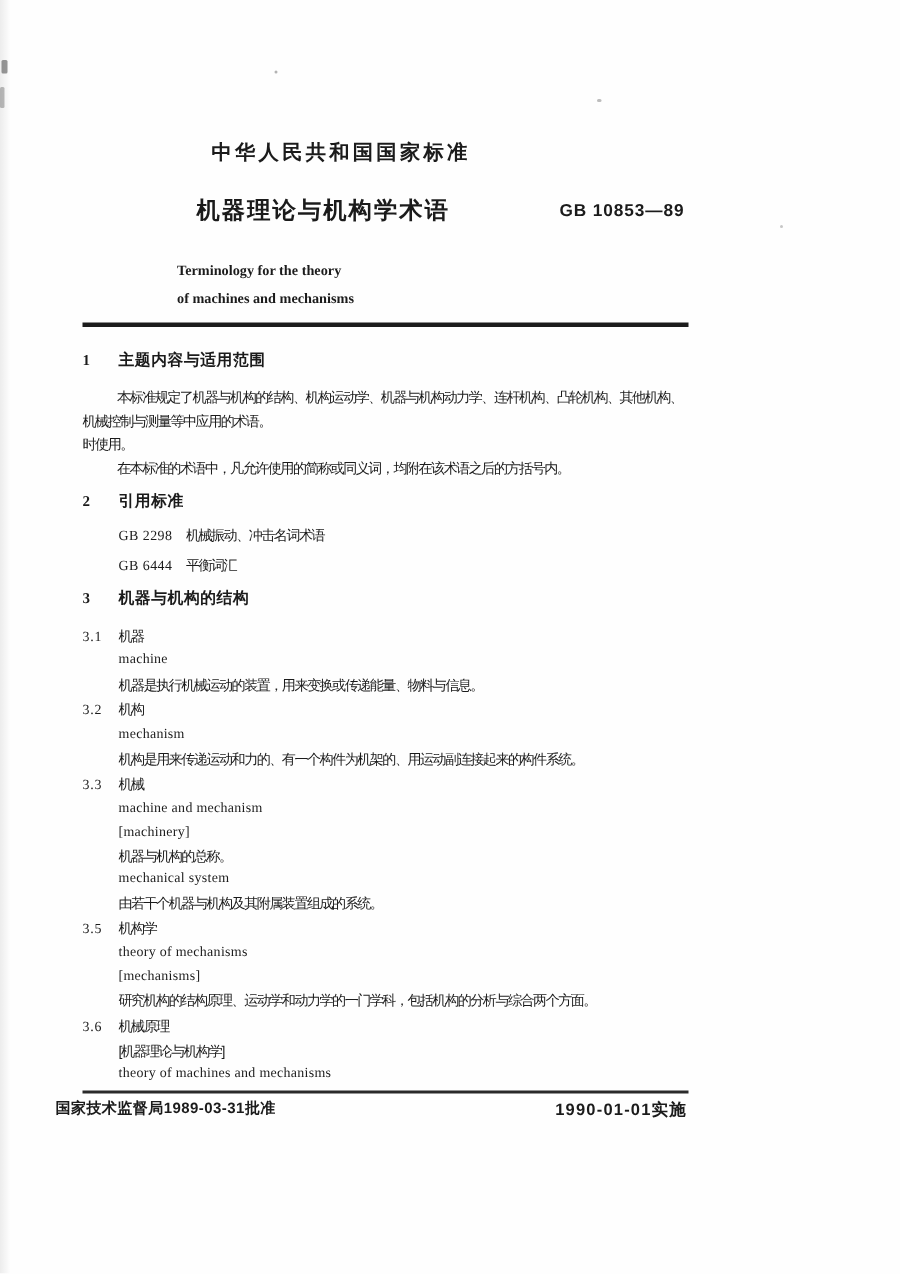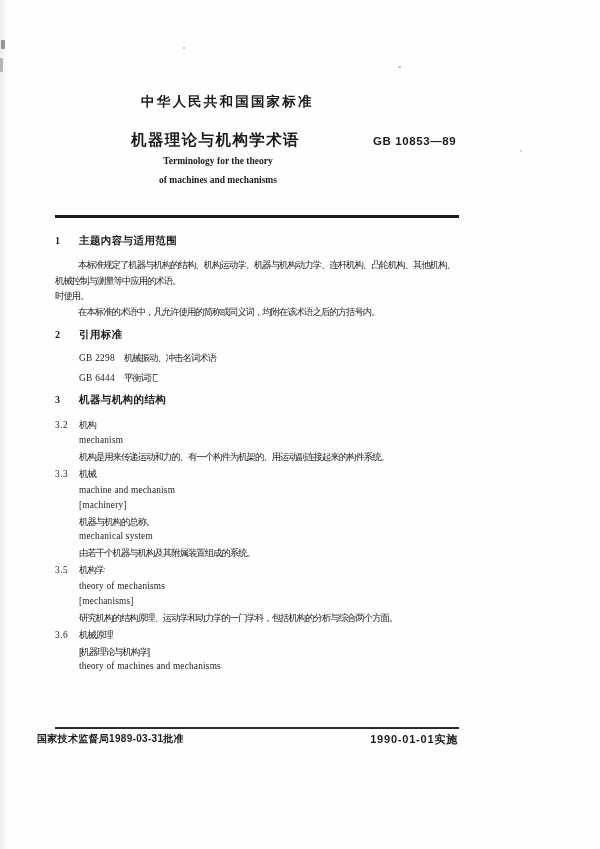--- a/index.html
+++ b/index.html
@@ -27,21 +27,21 @@
   }
   .doc-title{
     position:absolute;left:131px;top:130px;
     font-size:15.5px;font-weight:bold;letter-spacing:1.4px;white-space:nowrap;
   }
   .std-code{
     position:absolute;left:373px;top:135px;
     font-size:11.5px;font-weight:bold;letter-spacing:0.6px;white-space:nowrap;
   }
   .subtitle{
-    position:absolute;left:118px;top:152px;width:200px;text-align:center;
+    position:absolute;left:118px;top:172px;width:200px;text-align:left;
     font-family:"Liberation Serif","DejaVu Serif",serif;
     font-size:9.5px;font-weight:bold;line-height:19px;
   }
   .rule-thick{
     position:absolute;left:55px;top:215px;width:404px;height:3px;
     background:#1c1c1c;
   }
 
   
   .content{position:absolute;left:55px;top:233px;width:404px;}
@@ -147,20 +147,27 @@
         <span class="ref-code">GB 6444</span><span class="cn">平衡词汇</span>
       </div>
     </div>
 
     <div class="heading h3">
       <span class="num">3</span><span>机器与机构的结构</span>
     </div>
 
     <div class="terms">
 
+      <div class="term">
+        <div class="term-head">
+          <span class="t-num">3.1</span><span class="cn">机器</span>
+        </div>
+        <div class="t-sub t-en">machine</div>
+        <div class="t-sub cn">机器是执行机械运动的装置，用来变换或传递能量、物料与信息。</div>
+      </div>
 
       <div class="term">
         <div class="term-head">
           <span class="t-num">3.2</span><span class="cn">机构</span>
         </div>
         <div class="t-sub t-en">mechanism</div>
         <div class="t-sub cn">机构是用来传递运动和力的、有一个构件为机架的、用运动副连接起来的构件系统。</div>
       </div>
 
       <div class="term">

